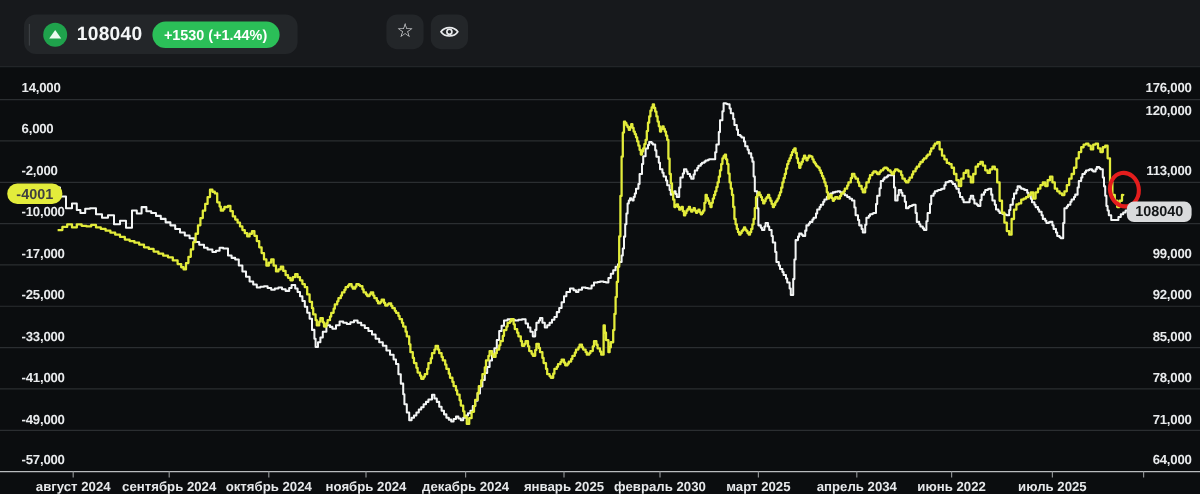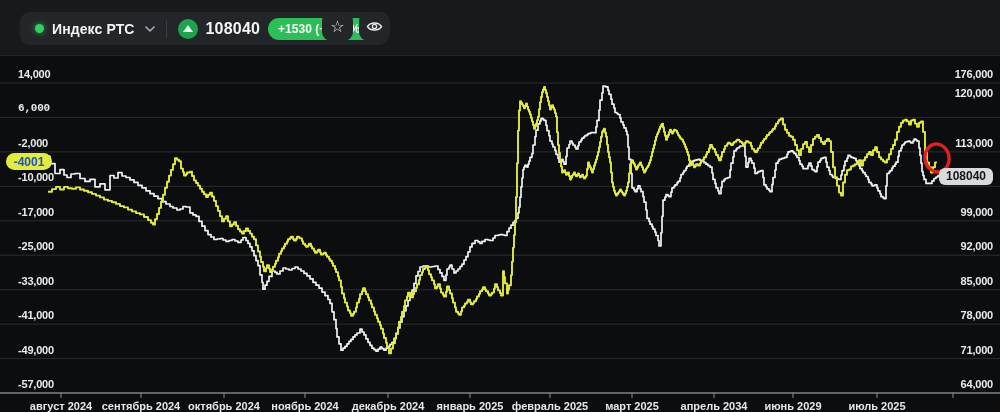--- a/index.html
+++ b/index.html
@@ -22,42 +22,33 @@
   .icon-btn.star{left:322px;color:#e8eaec;font-size:16px;line-height:1;}
   .icon-btn.eye{left:359px;}
 
   
   .chart{position:absolute;left:0;top:56px;width:1000px;height:356px;}
   .chart svg{position:absolute;left:0;top:0;z-index:2;}
   .axis-label{position:absolute;z-index:3;color:#e9ebed;font-size:11px;font-weight:700;letter-spacing:-.2px;white-space:nowrap;}
   .axis-label.left{left:18px;}
   .axis-label.right{right:7px;text-align:right;}
   .month-label{position:absolute;z-index:3;transform:translateX(-50%);color:#e6e8ea;font-size:11px;font-weight:700;white-space:nowrap;}
-  .badge-left{position:absolute;z-index:4;left:6px;width:46px;height:17px;background:#e3ec3b;border-radius:9px;color:#1d4ed8;font-size:12px;font-weight:700;display:flex;align-items:center;justify-content:center;}
+  .badge-left{position:absolute;z-index:4;left:6px;width:46px;height:17px;background:#e3ec3b;border-radius:9px;color:#404040;font-size:12px;font-weight:700;display:flex;align-items:center;justify-content:center;}
   .badge-right{position:absolute;z-index:4;right:7px;height:17px;background:#d9dadc;border-radius:6px;color:#131517;font-size:12px;font-weight:700;display:flex;align-items:center;justify-content:center;padding:0 7px;}
   .watermark{position:absolute;z-index:1;left:860px;top:286px;display:flex;align-items:center;gap:7px;opacity:.5;}
   .wm-text{font-size:17px;letter-spacing:.2px;color:#8d9093;}
   .wm-text b{font-weight:800;color:#9ea1a4;}
 </style>
 </head>
 <body>
 
 <div class="app">
 
   <div class="header">
     <div class="main-pill">
-      <div class="seg">
-        <span class="dot"></span>
-        <span class="inst-label">Индекс РТС</span>
-        <span class="chev">
-          <svg width="10" height="6" viewBox="0 0 10 6">
-              <polyline points="1,1 5,5 9,1" fill="none" stroke="#a9adb2" stroke-width="1.6" stroke-linecap="round" stroke-linejoin="round"></polyline>
-            </svg>
-        </span>
-      </div>
       <div class="vdiv"></div>
       <div class="seg">
         <span class="up-circle">
             <span class="up-tri"></span>
           </span>
         <span class="hdr-value">108040</span>
         <span class="chg-badge">+1530 (+1.44%)</span>
       </div>
     </div>
     <div class="icon-btn star">
@@ -95,21 +86,21 @@
         <line x1="793" y1="337" x2="793" y2="342" stroke="#8b8e90" stroke-width="1"></line>
         <line x1="877" y1="337" x2="877" y2="342" stroke="#8b8e90" stroke-width="1"></line>
         <line x1="953" y1="337" x2="953" y2="342" stroke="#8b8e90" stroke-width="1"></line>
         <path d="M45 100.3H50V107.7H55V117.5H60V113.6H64V119.0H67V121.5H71V118.0H75V117.5H80V122.5H85V125.4H90V123.4H95V130.8H100V127.9H105V133.8H110V119.5H114V122.0H118V116.6H122V120.0H126V121.5H130V123.9H134V126.4H138V129.3H142V131.8H146V134.8H150V137.7H154V140.2H158V142.6H162V145.6H166V148.0H170V150.5H173V152.0H177V154.0H180V153.0H183V150.5H186V151.0H190V156.9H193V158.9H196V160.3H199V165.3H202V170.2H205V174.6H208V178.6H211V181.0H214V183.5H217V183.0H220V182.5H223V184.0H226V185.4H229V184.5H232V183.5H235V185.0H238V186.4H241V184.0H243V181.5H246V184.5H248V187.4H250V190.9H252V194.8H254V199.7H256V204.6H258V209.6H260V218.9H262V226.3H263V233.2H265V229.2H267V225.3H269V220.4H272V215.0H275V216.4H277V217.9H280V215.0H283V212.0H286V213.0H289V214.0H292V212.5H295V211.0H298V213.0H301V215.0H304V217.4H307V219.9H310V222.8H313V226.3H316V229.2H319V232.2H322V236.1H325V239.6H328V243.5H330V247.4H332V255.8H334V263.7H336V272.5H337V280.9H339V287.8H341V294.2H343V292.2H345V290.3H347V287.8H349V285.3H351V283.4H353V280.9H355V278.9H357V277.0H360V273.0H362V276.0H364V278.9H366V282.9H368V286.3H370V289.3H372V292.2H374V293.7H376V295.2H378V293.2H380V291.2H382V292.7H384V294.2H386V292.2H388V290.3H390V288.3H392V286.3H394V282.4H396V278.0H398V272.0H400V266.1H402V260.7H404V254.8H406V249.9H408V244.5H410V239.6H412V234.2H414V227.3H416V219.9H418V215.5H420V211.0H423V210.0H426V210.5H429V211.0H432V210.5H435V210.0H438V213.5H440V216.9H442V220.4H444V224.3H446V218.9H447V213.0H449V211.0H450V209.1H452V213.0H454V216.9H456V215.0H458V213.0H460V210.5H462V208.1H464V204.1H466V200.7H468V195.8H470V190.9H472V187.4H475V184.5H478V185.9H480V187.4H482V185.4H485V183.5H488V184.0H490V184.5H493V182.0H495V179.5H498V179.0H500V178.6H503V179.0H505V179.5H507V175.6H509V172.2H511V169.2H513V166.3H515V164.3H516V162.3H518V156.9H519V151.0H520V141.2H521V130.8H522V122.0H523V113.6H524V111.1H525V109.2H526V110.2H527V111.1H528V108.2H529V105.2H530V101.3H532V97.4H533V89.0H535V80.6H536V74.2H538V67.8H540V64.9H541V62.4H543V63.4H544V64.4H546V69.3H547V74.7H549V79.7H550V85.1H552V88.0H553V91.0H555V94.4H556V98.3H558V102.3H559V106.2H561V104.7H562V103.3H563V105.7H564V108.2H566V100.3H567V92.0H569V88.5H570V85.1H572V87.0H573V89.0H575V91.0H576V92.9H578V89.5H579V86.0H581V84.1H582V82.1H584V80.6H585V79.7H587V78.7H588V77.7H590V77.2H591V76.7H594V76.7H596V70.8H597V64.4H599V54.1H600V44.2H602V36.8H603V30.0H605V30.4H606V30.9H608V34.4H609V38.3H611V43.2H612V48.2H614V52.1H615V56.5H617V57.5H618V58.5H620V61.9H621V65.9H623V68.8H624V71.8H626V75.2H627V78.7H628V91.0H629V103.3H631V117.5H632V131.8H634V133.8H635V135.7H637V132.8H638V129.8H640V132.8H641V135.7H643V140.7H644V146.1H646V154.0H647V162.3H649V165.3H650V168.2H652V170.7H653V173.1H655V176.1H656V179.5H658V184.5H659V189.9H661V176.6H662V160.3H663V144.1H665V141.2H666V138.7H668V139.7H669V140.7H671V136.2H672V131.8H674V130.3H675V128.9H677V126.9H678V125.4H680V122.0H681V118.5H683V116.6H684V114.6H686V112.1H687V110.2H689V108.2H690V106.2H692V105.2H694V104.3H696V103.8H698V103.3H700V104.3H702V105.2H704V106.7H706V108.2H708V109.7H710V111.1H712V117.0H713V123.4H715V127.4H716V131.8H718V134.8H719V137.7H721V131.3H722V125.4H724V123.9H725V122.5H727V122.0H728V121.5H730V114.1H731V107.2H733V100.8H734V94.9H736V93.4H737V92.0H739V91.0H740V90.0H743V90.0H745V100.3H746V111.1H748V106.7H749V102.3H751V104.7H752V107.2H754V112.1H755V117.5H757V116.6H758V115.6H760V115.1H761V114.6H763V121.5H764V128.9H766V130.8H767V132.8H769V134.3H770V135.7H772V128.4H773V121.5H775V114.1H776V107.2H778V105.2H779V103.3H781V102.8H782V102.3H784V101.8H785V101.3H787V98.3H788V95.9H790V95.4H791V94.9H793V95.9H794V97.4H796V99.3H797V101.3H799V104.7H800V108.2H802V110.2H803V112.6H806V112.6H808V109.7H809V107.2H811V110.2H812V113.6H814V114.6H815V115.6H817V110.7H818V106.2H820V104.3H821V102.3H823V101.8H824V101.3H826V106.2H827V111.1H829V114.6H830V118.5H832V120.0H833V121.5H835V122.0H836V122.5H838V123.0H839V123.4H841V119.0H842V114.6H844V109.7H845V105.2H847V102.3H848V99.3H850V100.3H851V101.3H853V101.8H854V102.3H856V104.7H857V107.2H859V109.7H860V112.6H862V114.6H863V116.6H865V118.5H866V120.5H868V123.4H869V126.4H871V127.9H872V129.8H874V129.3H875V128.9H877V131.8H878V134.8H880V137.7H881V140.7H883V141.7H884V142.6H886V129.8H887V117.5H889V116.1H890V114.6H892V112.1H893V110.2H895V108.2H896V106.2H898V100.3H899V94.9H901V92.0H902V89.0H904V87.5H905V86.0H907V85.6H908V85.1H910V86.0H911V87.0H913V85.1H914V83.1H916V84.1H917V85.1H919V92.0H920V99.3H921V107.2H922V115.6H923V119.5H924V123.4H926V127.4H929V127.4H932V124.9H934V122.5H936V121.0H938V119.5H941V119.0H945V120.3" fill="none" stroke="#f3f5f5" stroke-width="1.7" stroke-linejoin="round"></path>
         <path d="M48 135.7H52V133.1H56V130.9H60V133.5H64V130.9H68V132.2H72V132.7H76V131.4H80V133.5H84V134.8H88V136.2H92V137.9H96V139.6H100V141.4H104V143.6H108V144.9H112V146.2H116V147.9H120V150.1H124V151.4H128V153.6H132V155.4H136V157.1H140V158.4H144V161.0H148V164.1H151V166.7H153V168.5H155V163.2H157V158.0H159V151.9H161V145.8H163V138.8H165V131.8H167V125.7H169V119.6H171V113.9H173V108.2H175V102.1H177V103.8H179V105.2H181V112.6H183V116.1H184V119.6H186V118.3H187V116.5H190V115.6H192V120.0H194V124.4H196V127.0H198V129.6H200V132.7H202V135.7H204V138.3H206V141.0H208V138.8H210V136.6H212V140.5H214V144.9H216V150.1H218V154.9H220V160.2H222V165.4H224V162.8H226V160.2H228V165.4H230V170.2H232V168.5H234V166.3H236V169.8H238V173.3H240V175.5H242V177.6H244V175.0H246V172.4H248V175.0H250V177.6H252V180.7H254V183.3H256V189.4H258V195.5H260V200.8H261V206.0H263V210.8H264V215.2H266V212.1H267V209.1H269V212.6H270V216.1H272V213.4H273V210.8H275V207.8H276V204.7H278V201.2H279V197.7H281V195.1H282V192.5H284V190.3H285V187.7H287V185.5H288V183.3H290V182.0H291V180.7H293V182.9H294V184.6H296V182.9H297V180.7H299V181.6H300V182.4H302V185.1H303V187.7H305V189.4H306V190.7H308V189.4H309V187.7H311V190.3H312V192.5H314V194.7H315V196.8H317V195.5H318V193.8H320V196.4H321V198.6H323V197.7H324V196.8H326V199.0H327V200.8H329V203.0H330V204.7H332V207.3H333V209.9H335V213.0H336V216.1H338V220.4H339V224.4H341V230.9H342V237.5H344V242.3H345V246.6H347V250.5H348V254.5H350V257.1H351V259.7H353V258.0H354V255.8H356V251.4H357V246.6H359V242.7H360V238.3H362V235.3H363V232.2H365V235.3H366V238.3H368V241.4H369V244.4H371V247.9H372V251.4H374V255.4H375V258.8H377V262.3H378V265.8H380V269.3H381V272.8H383V277.6H384V282.0H386V286.8H387V291.2H389V297.3H391V292.5H393V287.2H395V282.4H396V277.2H398V271.5H399V265.8H401V261.0H402V255.8H404V250.1H405V244.4H407V240.5H408V236.6H410V239.2H411V241.4H413V238.3H414V235.3H416V231.8H417V228.3H419V223.9H420V219.1H422V216.1H423V213.0H425V211.7H426V209.9H428V214.3H429V218.2H431V221.3H432V224.4H434V228.3H435V232.2H437V230.5H438V228.3H440V232.6H441V236.6H443V238.8H444V240.5H446V235.7H447V230.5H449V234.0H450V237.5H452V242.3H453V246.6H455V251.4H456V255.8H458V257.5H459V258.8H461V255.4H462V251.4H464V249.7H465V247.5H467V245.7H468V243.6H470V246.2H471V248.4H473V247.1H474V245.3H476V243.1H477V240.5H479V237.9H480V235.3H482V233.5H483V231.3H485V233.5H486V235.3H488V237.5H489V239.6H491V238.3H492V236.6H494V232.6H495V228.3H497V231.3H498V234.4H500V237.0H501V239.6H503V215.2H504V221.3H505V227.4H507V237.5H508V233.5H509V229.2H511V219.1H512V205.6H513V191.6H514V178.9H515V166.3H516V141.0H517V107.3H518V74.6H519V54.5H520V45.3H521V46.6H522V48.4H523V50.1H524V52.3H525V49.7H526V47.5H527V50.6H528V53.6H529V55.8H530V58.4H531V61.9H532V65.4H533V68.9H534V72.8H535V70.2H536V67.6H537V64.1H538V60.6H539V53.2H540V46.2H541V41.0H542V36.2H543V33.5H544V30.9H545V34.0H546V37.0H547V41.0H548V45.3H549V49.3H550V53.6H551V51.5H552V49.3H553V51.5H554V53.6H555V57.1H556V60.6H557V76.3H558V89.0H559V96.9H560V104.3H561V110.4H562V116.5H563V115.6H564V114.3H565V116.5H566V118.7H567V117.8H568V116.5H569V120.0H570V123.5H571V121.7H572V119.6H573V118.3H574V116.5H575V118.7H576V120.4H577V119.1H578V117.4H579V119.6H580V121.3H581V120.0H582V118.7H583V120.9H584V122.6H585V121.3H586V119.6H587V113.0H588V106.5H589V109.1H590V111.3H591V113.9H592V116.5H593V113.0H594V109.5H595V106.5H596V103.4H597V99.9H598V96.0H599V91.2H600V85.9H601V80.7H602V75.9H603V74.2H604V72.8H605V76.8H606V80.7H607V88.6H608V96.0H609V101.2H610V106.5H611V116.5H612V126.5H613V130.9H614V134.8H615V137.5H616V139.6H617V138.3H618V136.6H619V135.3H620V133.5H621V135.3H622V136.6H623V138.3H624V139.6H625V137.5H626V134.8H627V130.9H628V126.5H629V117.4H630V108.2H631V106.5H632V104.3H633V106.5H634V108.2H635V110.8H636V113.5H637V111.7H638V109.5H639V108.2H640V106.5H641V109.1H642V111.3H643V113.9H644V116.5H645V114.8H646V112.6H647V111.3H648V109.5H649V106.9H650V104.3H651V100.4H652V96.0H653V92.5H654V89.0H655V84.6H656V80.7H657V78.1H658V75.9H659V73.3H660V70.7H661V68.9H662V67.6H663V71.5H664V75.9H665V79.8H666V83.8H667V81.1H668V79.0H669V76.3H670V73.7H671V75.5H672V77.6H673V75.5H674V73.7H675V74.2H676V74.6H677V76.8H678V79.0H679V80.3H680V82.0H681V82.9H682V83.8H683V85.9H684V88.1H685V90.7H686V92.9H687V96.0H688V99.0H689V104.3H690V109.5H691V108.2H692V106.5H693V109.1H694V111.3H695V110.0H696V108.2H698V109.5H700V107.3H701V105.2H703V103.4H704V101.2H706V98.6H707V96.0H709V92.5H710V89.0H712V91.2H713V92.9H715V96.0H716V99.0H718V101.7H719V104.3H721V100.4H722V96.0H724V92.9H725V89.9H727V88.1H728V86.8H730V87.7H731V89.0H733V87.3H734V85.9H736V84.6H737V83.8H739V84.6H740V85.9H742V87.3H743V89.0H745V86.8H746V85.1H748V85.9H749V86.8H751V89.9H752V92.9H754V94.7H755V96.0H757V94.2H758V92.1H760V89.4H761V86.8H763V84.6H764V82.9H766V80.7H767V79.0H769V77.2H770V75.9H772V74.2H773V72.8H775V70.2H776V67.6H778V65.4H779V63.7H781V62.4H783V68.5H785V73.7H787V76.8H789V79.8H791V80.7H793V83.8H795V89.0H797V94.2H799V99.0H801V92.9H803V88.1H805V85.9H807V91.2H809V96.0H811V89.0H813V82.9H815V80.7H817V79.0H819V82.0H821V85.9H823V88.1H825V85.1H827V82.9H829V85.1H831V96.0H833V111.3H835V121.3H837V129.6H839V136.6H841V139.6H843V126.5H845V118.7H847V114.3H849V113.5H851V110.4H853V109.5H855V108.2H857V106.5H859V104.3H861V109.5H863V104.3H865V101.2H867V98.2H869V96.0H871V99.0H873V94.2H875V91.2H877V96.0H879V101.2H881V103.4H883V105.2H885V106.5H887V103.4H889V98.2H891V92.9H893V89.0H895V83.8H897V75.9H899V70.7H901V66.7H903V64.5H905V63.7H907V65.4H909V68.5H911V64.5H913V63.7H915V67.6H917V70.7H919V66.7H921V65.4H923V75.9H925V96.0H927V106.5H929V111.3H931V116.5H933V111.3H935V106.5H936V105.6" fill="none" stroke="#e3ec3b" stroke-width="1.9" stroke-linejoin="round"></path>
         <ellipse cx="937" cy="102" rx="12" ry="14" fill="none" stroke="#e41d1d" stroke-width="3.4" transform="rotate(-10 937 102)"></ellipse>
       </svg>
     <div id="labels">
         <div class="axis-label left" style="top: 12px;">14,000</div>
         <div class="axis-label right" style="top: 12px;">176,000</div>
-        <div class="axis-label left" style="top: 46.4444px; font-family: Liberation Mono, monospace;">6,000</div>
+        <div class="axis-label left" style="top: 46.4444px;">6,000</div>
         <div class="axis-label right" style="top: 31px; margin-left: 19px;">120,000</div>
         <div class="axis-label left" style="top: 80.8889px;">-2,000</div>
         <div class="axis-label right" style="top: 80.8889px;">113,000</div>
         <div class="axis-label left" style="top: 115.333px;">-10,000</div>
         <div class="axis-label left" style="top: 149.778px;">-17,000</div>
         <div class="axis-label right" style="top: 149.778px;">99,000</div>
         <div class="axis-label left" style="top: 184.222px;">-25,000</div>
         <div class="axis-label right" style="top: 184.222px;">92,000</div>
         <div class="axis-label left" style="top: 218.667px;">-33,000</div>
         <div class="axis-label right" style="top: 218.667px;">85,000</div>
@@ -118,22 +109,22 @@
         <div class="axis-label left" style="top: 287.556px;">-49,000</div>
         <div class="axis-label right" style="top: 287.556px;">71,000</div>
         <div class="axis-label left" style="top: 322px;">-57,000</div>
         <div class="axis-label right" style="top: 322px;">64,000</div>
         <div class="month-label" style="left: 61px; top: 344px;">август 2024</div>
         <div class="month-label" style="left: 141px; top: 344px;">сентябрь 2024</div>
         <div class="month-label" style="left: 224px; top: 344px;">октябрь 2024</div>
         <div class="month-label" style="left: 305px; top: 344px;">ноябрь 2024</div>
         <div class="month-label" style="left: 388px; top: 344px;">декабрь 2024</div>
         <div class="month-label" style="left: 470px; top: 344px;">январь 2025</div>
-        <div class="month-label" style="left: 550px; top: 344px;">февраль 2025</div>
+        <div class="month-label" style="left: 550px; top: 344px;">февраль 2030</div>
         <div class="month-label" style="left: 632px; top: 344px;">март 2025</div>
         <div class="month-label" style="left: 714px; top: 344px;">апрель 2034</div>
-        <div class="month-label" style="left: 793px; top: 344px;">июнь 2029</div>
+        <div class="month-label" style="left: 793px; top: 344px;">июнь 2022</div>
         <div class="month-label" style="left: 877px; top: 344px;">июль 2025</div>
       </div>
     <div class="badge-left" id="badgeLeft" style="top: 97.0959px;">-4001</div>
     <div class="badge-right" id="badgeRight" style="top: 111.795px;">108040</div>
   </div>
 </div>
 
 </body></html>

